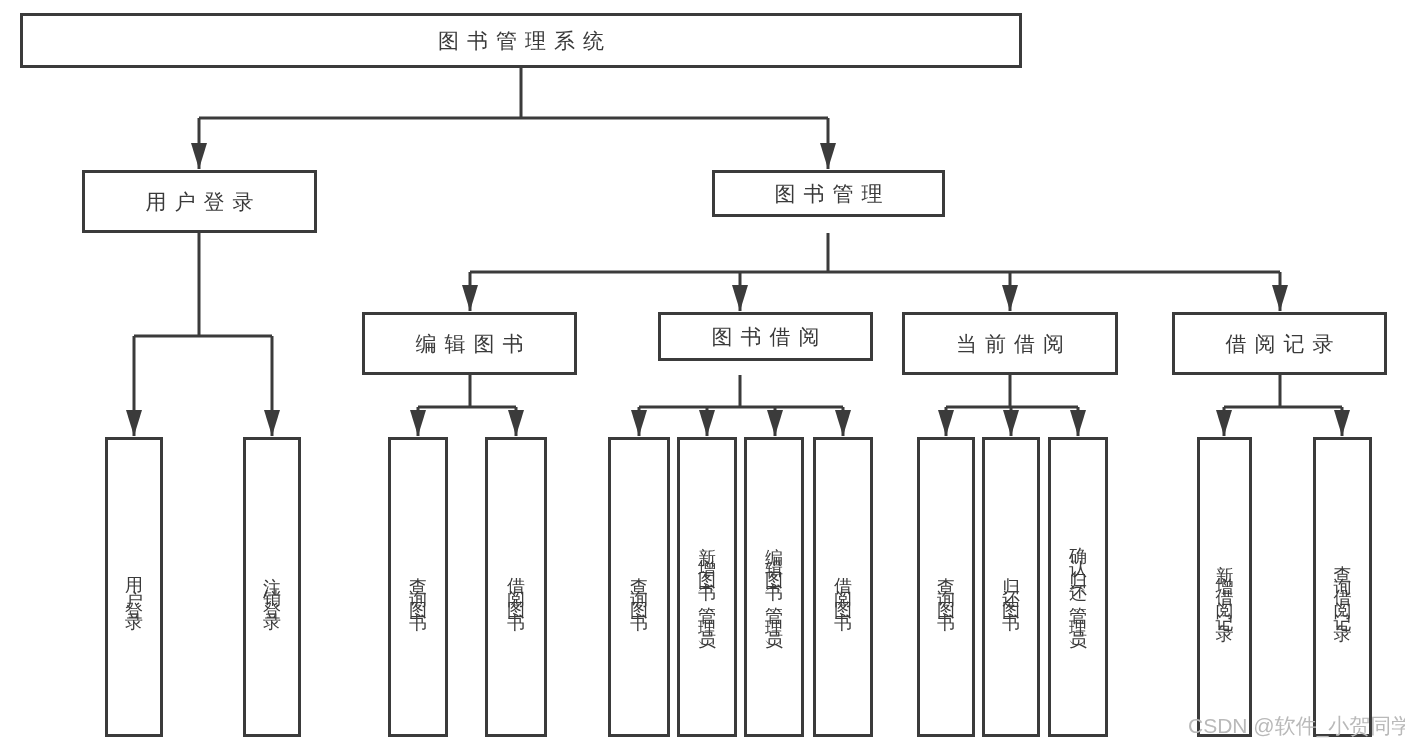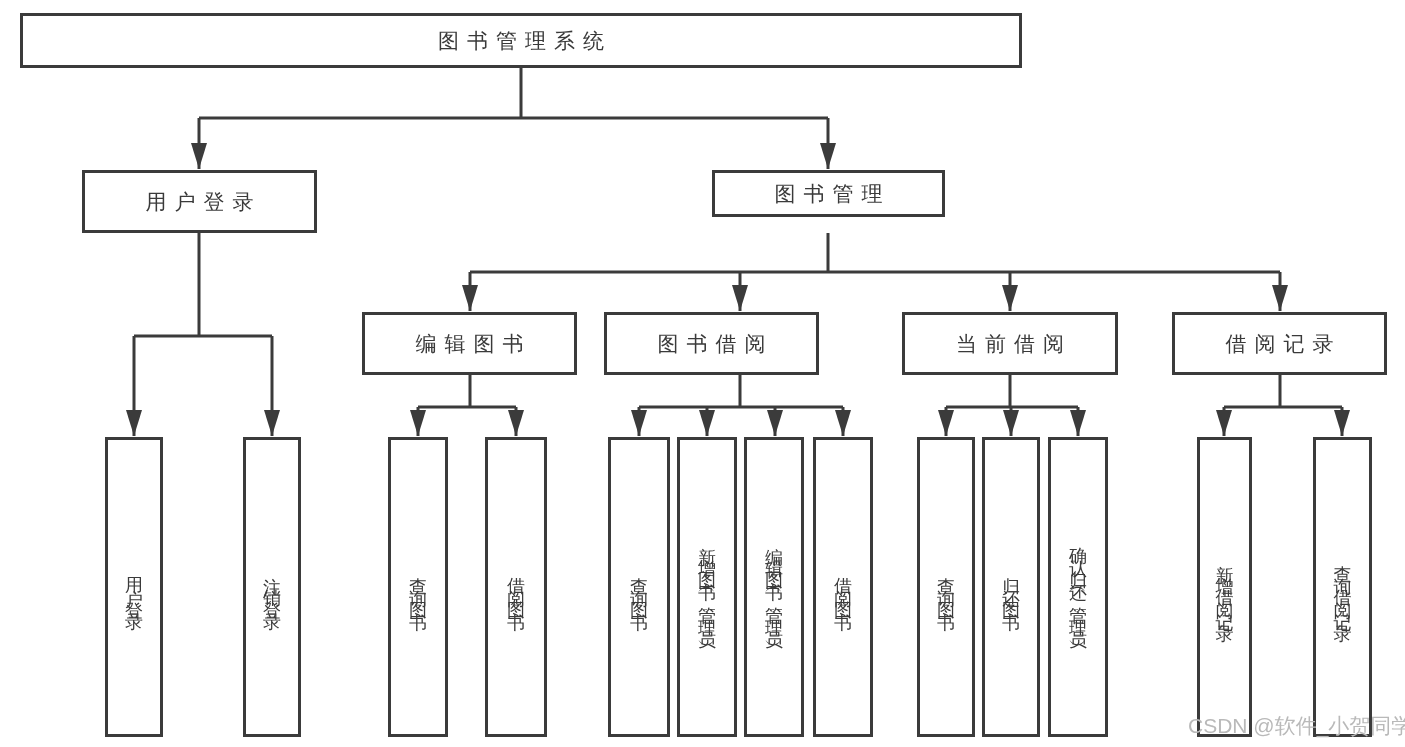--- a/index.html
+++ b/index.html
@@ -91,21 +91,21 @@
       <path d="M1342 407 V436" marker-end="url(#arrow)"></path>
     </g>
   </svg>
 
   <div class="node hnode" style="left:20px;top:13px;width:1002px;height:55px">图书管理系统</div>
 
   <div class="node hnode" style="left:82px;top:170px;width:235px;height:63px">用户登录</div>
   <div class="node hnode" style="left:712px;top:170px;width:233px;height:47px">图书管理</div>
 
   <div class="node hnode" style="left:362px;top:312px;width:215px;height:63px">编辑图书</div>
-  <div class="node hnode" style="left:604px;top:312px;width:215px;height:63px">图书借阅</div>
+  <div class="node hnode" style="left:658px;top:312px;width:215px;height:49px">图书借阅</div>
   <div class="node hnode" style="left:902px;top:312px;width:216px;height:63px">当前借阅</div>
   <div class="node hnode" style="left:1172px;top:312px;width:215px;height:63px">借阅记录</div>
 
   <div class="node vnode" style="left:105px;top:437px;width:58px;height:300px">用户登录</div>
   <div class="node vnode" style="left:243px;top:437px;width:58px;height:300px">注销登录</div>
 
   <div class="node vnode" style="left:388px;top:437px;width:60px;height:300px">查询图书</div>
   <div class="node vnode" style="left:485px;top:437px;width:62px;height:300px">借阅图书</div>
 
   <div class="node vnode" style="left:608px;top:437px;width:62px;height:300px">查询图书</div>

